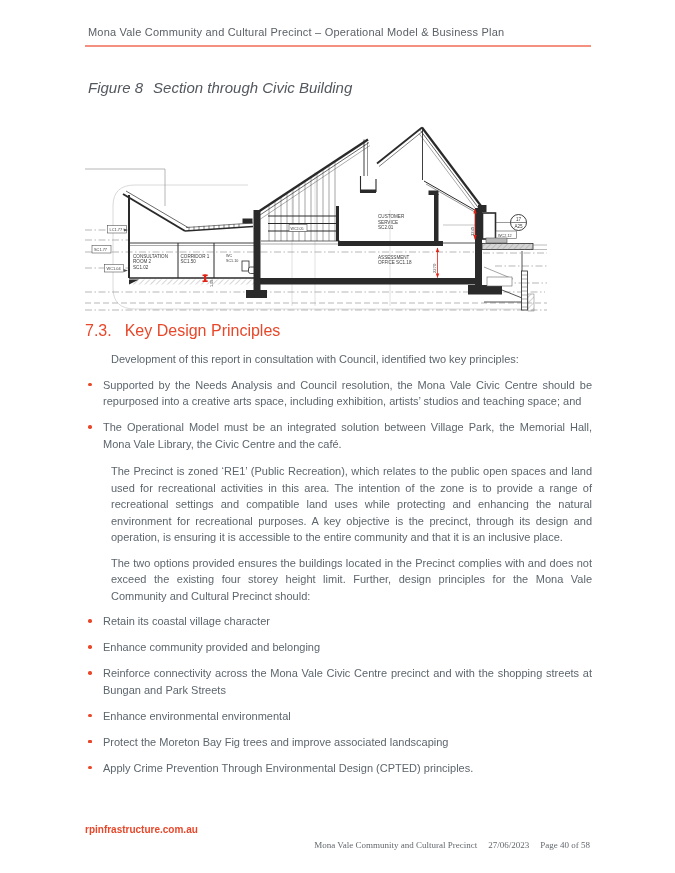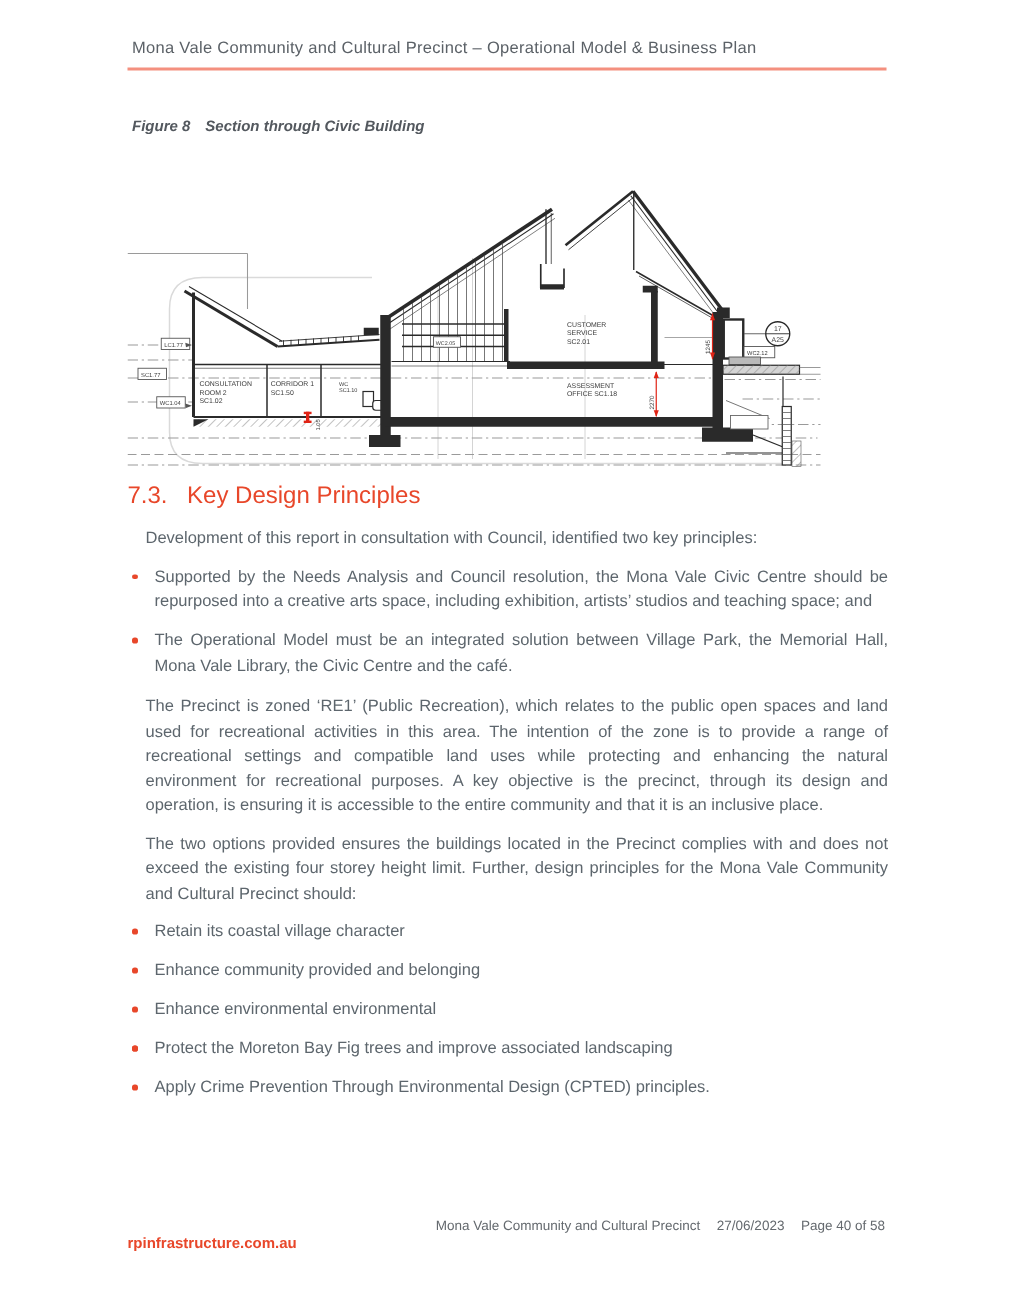--- a/index.html
+++ b/index.html
@@ -11,35 +11,35 @@
     --red:#e02315;
   }
   *{margin:0;padding:0;box-sizing:border-box;}
   html,body{background:#ffffff;}
   .page{
     position:relative;width:675px;height:873px;background:#fff;overflow:hidden;
     font-family:"Liberation Sans", sans-serif;color:var(--body);
   }
   .header-title{position:absolute;left:88px;top:26px;font-size:11px;color:#5b6167;letter-spacing:.2px;}
   .header-rule{position:absolute;left:85px;top:45px;width:506px;height:2px;background:var(--underline);}
-  .figure-caption{position:absolute;left:88px;top:79px;font-size:10px;font-weight:bold;font-style:italic;color:#53585e;}
+  .figure-caption{position:absolute;left:88px;top:79px;font-size:15px;font-weight:normal;font-style:italic;color:#53585e;}
   .figure-caption .cap-text{margin-left:10px;}
   .drawing{position:absolute;left:85px;top:106px;width:480px;height:212px;}
   .drawing svg{display:block;width:480px;height:212px;}
   .drawing text{font-family:"Liberation Sans", sans-serif;fill:#3c3c3c;}
 
   .content{position:absolute;left:85px;top:322px;width:507px;}
   .content h2{font-size:16px;font-weight:400;color:var(--accent);margin:0 0 11px 0;}
   .content h2 .h-title{margin-left:13px;}
-  .content p{font-size:11px;line-height:16.5px;text-align:justify;margin:0 0 9px 0;padding-left:12px;}
+  .content p{font-size:11px;line-height:16.5px;text-align:justify;margin:0 0 9px 14px;padding-left:12px;}
   ul.blist{list-style:none;margin:2px 0 11px 0;}
   ul.blist li{position:relative;padding-left:18px;font-size:11px;line-height:16.5px;text-align:justify;margin-bottom:9.5px;}
   ul.blist li .dot{position:absolute;left:3px;top:6px;width:3.5px;height:3.5px;border-radius:50%;background:var(--accent);}
   .footer-site{position:absolute;left:85px;top:824px;font-size:10px;font-weight:bold;color:var(--accent);}
-  .footer-right{position:absolute;right:85px;top:812px;font-size:9px;color:var(--footer);white-space:nowrap;}
+  .footer-right{position:absolute;right:85px;top:840px;font-size:9px;color:var(--footer);white-space:nowrap;font-family:Liberation Serif, serif;}
   .footer-right span{margin-left:11px;}
   .footer-right span:first-child{margin-left:0;}
 </style>
 </head>
 <body>
 
 <div class="page">
 
   <div class="header-title">Mona Vale Community and Cultural Precinct – Operational Model &amp; Business Plan</div>
   <div class="header-rule"></div>
@@ -265,20 +265,21 @@
       <li><span class="dot"></span><span>Supported by the Needs Analysis and Council resolution, the Mona Vale Civic Centre should be repurposed into a creative arts space, including exhibition, artists’ studios and teaching space; and</span></li>
       <li><span class="dot"></span><span>The Operational Model must be an integrated solution between Village Park, the Memorial Hall, Mona Vale Library, the Civic Centre and the café.</span></li>
     </ul>
 
     <p>The Precinct is zoned ‘RE1’ (Public Recreation), which relates to the public open spaces and land used for recreational activities in this area. The intention of the zone is to provide a range of recreational settings and compatible land uses while protecting and enhancing the natural environment for recreational purposes. A key objective is the precinct, through its design and operation, is ensuring it is accessible to the entire community and that it is an inclusive place.</p>
     <p>The two options provided ensures the buildings located in the Precinct complies with and does not exceed the existing four storey height limit. Further, design principles for the Mona Vale Community and Cultural Precinct should:</p>
 
     <ul class="blist">
       <li><span class="dot"></span><span>Retain its coastal village character</span></li>
       <li><span class="dot"></span><span>Enhance community provided and belonging</span></li>
+      <li><span class="dot"></span><span>Reinforce connectivity across the Mona Vale Civic Centre precinct and with the shopping streets at Bungan and Park Streets</span></li>
       <li><span class="dot"></span><span>Enhance environmental environmental</span></li>
       <li><span class="dot"></span></li>
       <li><span class="dot"></span><span>Protect the Moreton Bay Fig trees and improve associated landscaping</span></li>
       <li><span class="dot"></span><span>Apply Crime Prevention Through Environmental Design (CPTED) principles.</span></li>
     </ul>
   </div>
 
   <div class="footer-site">rpinfrastructure.com.au</div>
   <div class="footer-right">
     <span>Mona Vale Community and Cultural Precinct</span><span>27/06/2023</span><span>Page 40 of 58</span>

